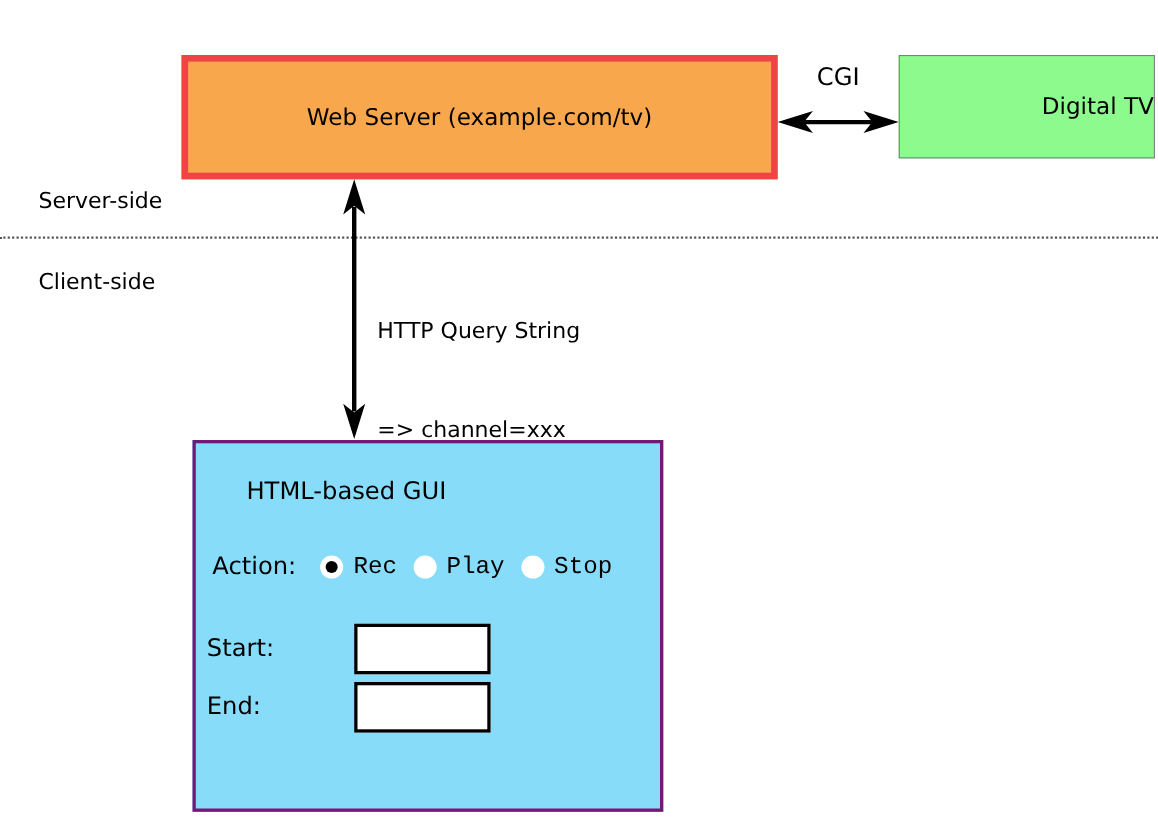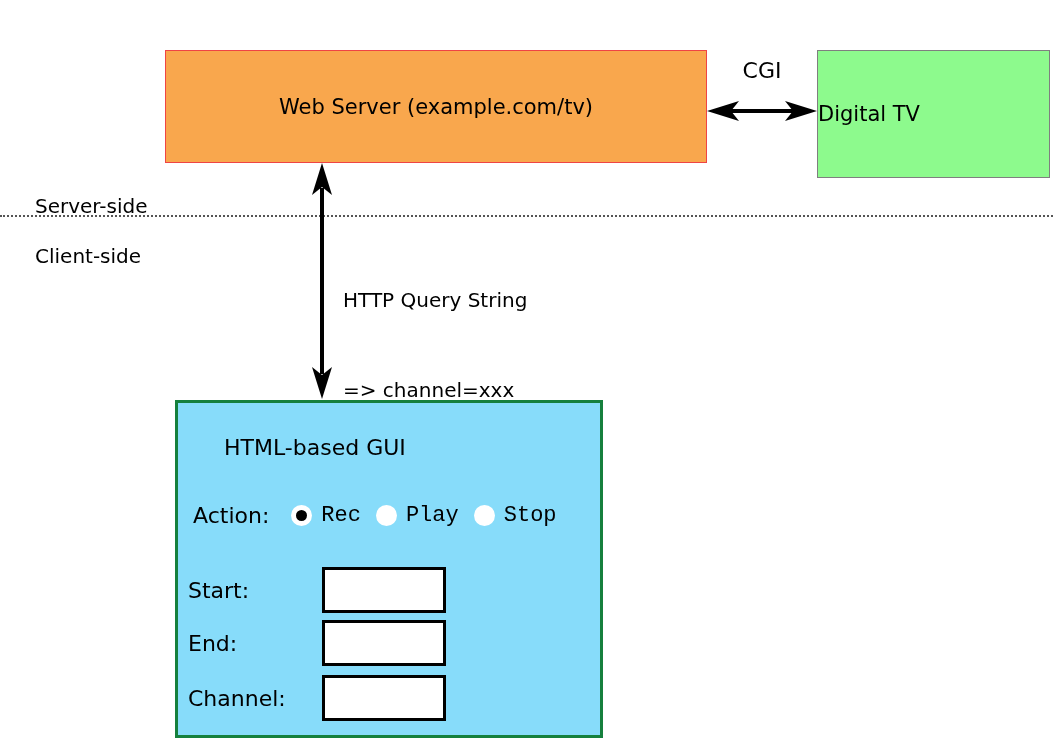--- a/index.html
+++ b/index.html
@@ -11,65 +11,65 @@
     font-family: "DejaVu Sans", "Liberation Sans", sans-serif;
     color: #000;
     overflow: hidden;
   }
 
   
   .server-box {
     position: absolute; left: 165px; top: 50px;
     width: 542px; height: 113px;
     background: #F9A74D;
-    border: 1px solid #ef4444;
+    border: 6px solid #ef4444;
     box-sizing: border-box;
     display: flex; align-items: center; justify-content: center;
     font-size: 21px;
   }
   .tv-box {
     position: absolute; left: 817px; top: 50px;
-    width: 233px; height: 128px;
+    width: 233px; height: 94px;
     background: #8DFA8D;
     border: 1px solid #7f7f7f;
     box-sizing: border-box;
-    display: flex; align-items: center; justify-content: flex-start;
+    display: flex; align-items: center; justify-content: flex-end;
     font-size: 21px;
   }
   .cgi-label {
     position: absolute; left: 707px; top: 58px; width: 110px;
     text-align: center; font-size: 22px;
   }
 
   
   .h-arrow { position: absolute; left: 705px; top: 95px; }
   .v-arrow { position: absolute; left: 306px; top: 162px; }
 
   
   .side-label { position: absolute; left: 35px; font-size: 20px; }
-  .server-side { top: 170px; margin-top: 24px; }
+  .server-side { top: 170px; }
   .client-side { top: 230px; margin-top: 14px; }
   .divider {
     position: absolute; left: 0; top: 215px; width: 1053px; height: 0;
     border-top: 2px dotted #555;
   }
 
   
   .http-note {
     position: absolute; left: 343px; top: 225px;
     font-size: 20px; line-height: 30px; white-space: pre;
   }
   .http-note .indent { padding-left: 47px; }
 
   
   .gui-box {
     position: absolute; left: 175px; top: 400px;
     width: 428px; height: 338px;
     background: #87DCFA;
-    border: 3px solid #15803d;
+    border: 3px solid #701a75;
     box-sizing: border-box;
   }
   .gui-title { position: absolute; left: 46px; top: 32px; font-size: 22px; }
 
   .action-row {
     position: absolute; left: 15px; top: 100px;
     display: flex; align-items: flex-end; font-size: 22px;
   }
   .action-label { margin-right: 22px; }
   .radio-item { display: flex; align-items: center; margin-right: 15px; font-family: Liberation Mono, monospace; }
@@ -164,20 +164,16 @@
     <div class="field-row r1">
       <span class="field-label">End:</span>
       <input class="field-input" type="text" value="" style="">
     </div>
 
     <div class="field-row r0">
       <span class="field-label">Start:</span>
       <input class="field-input" type="text" value="" style="">
     </div>
 
-    <div class="field-row r2">
-      <span class="field-label">Channel:</span>
-      <input class="field-input" type="text" value="" style="">
-    </div>
 
   </div>
 
 </div>
 
 </body></html>

